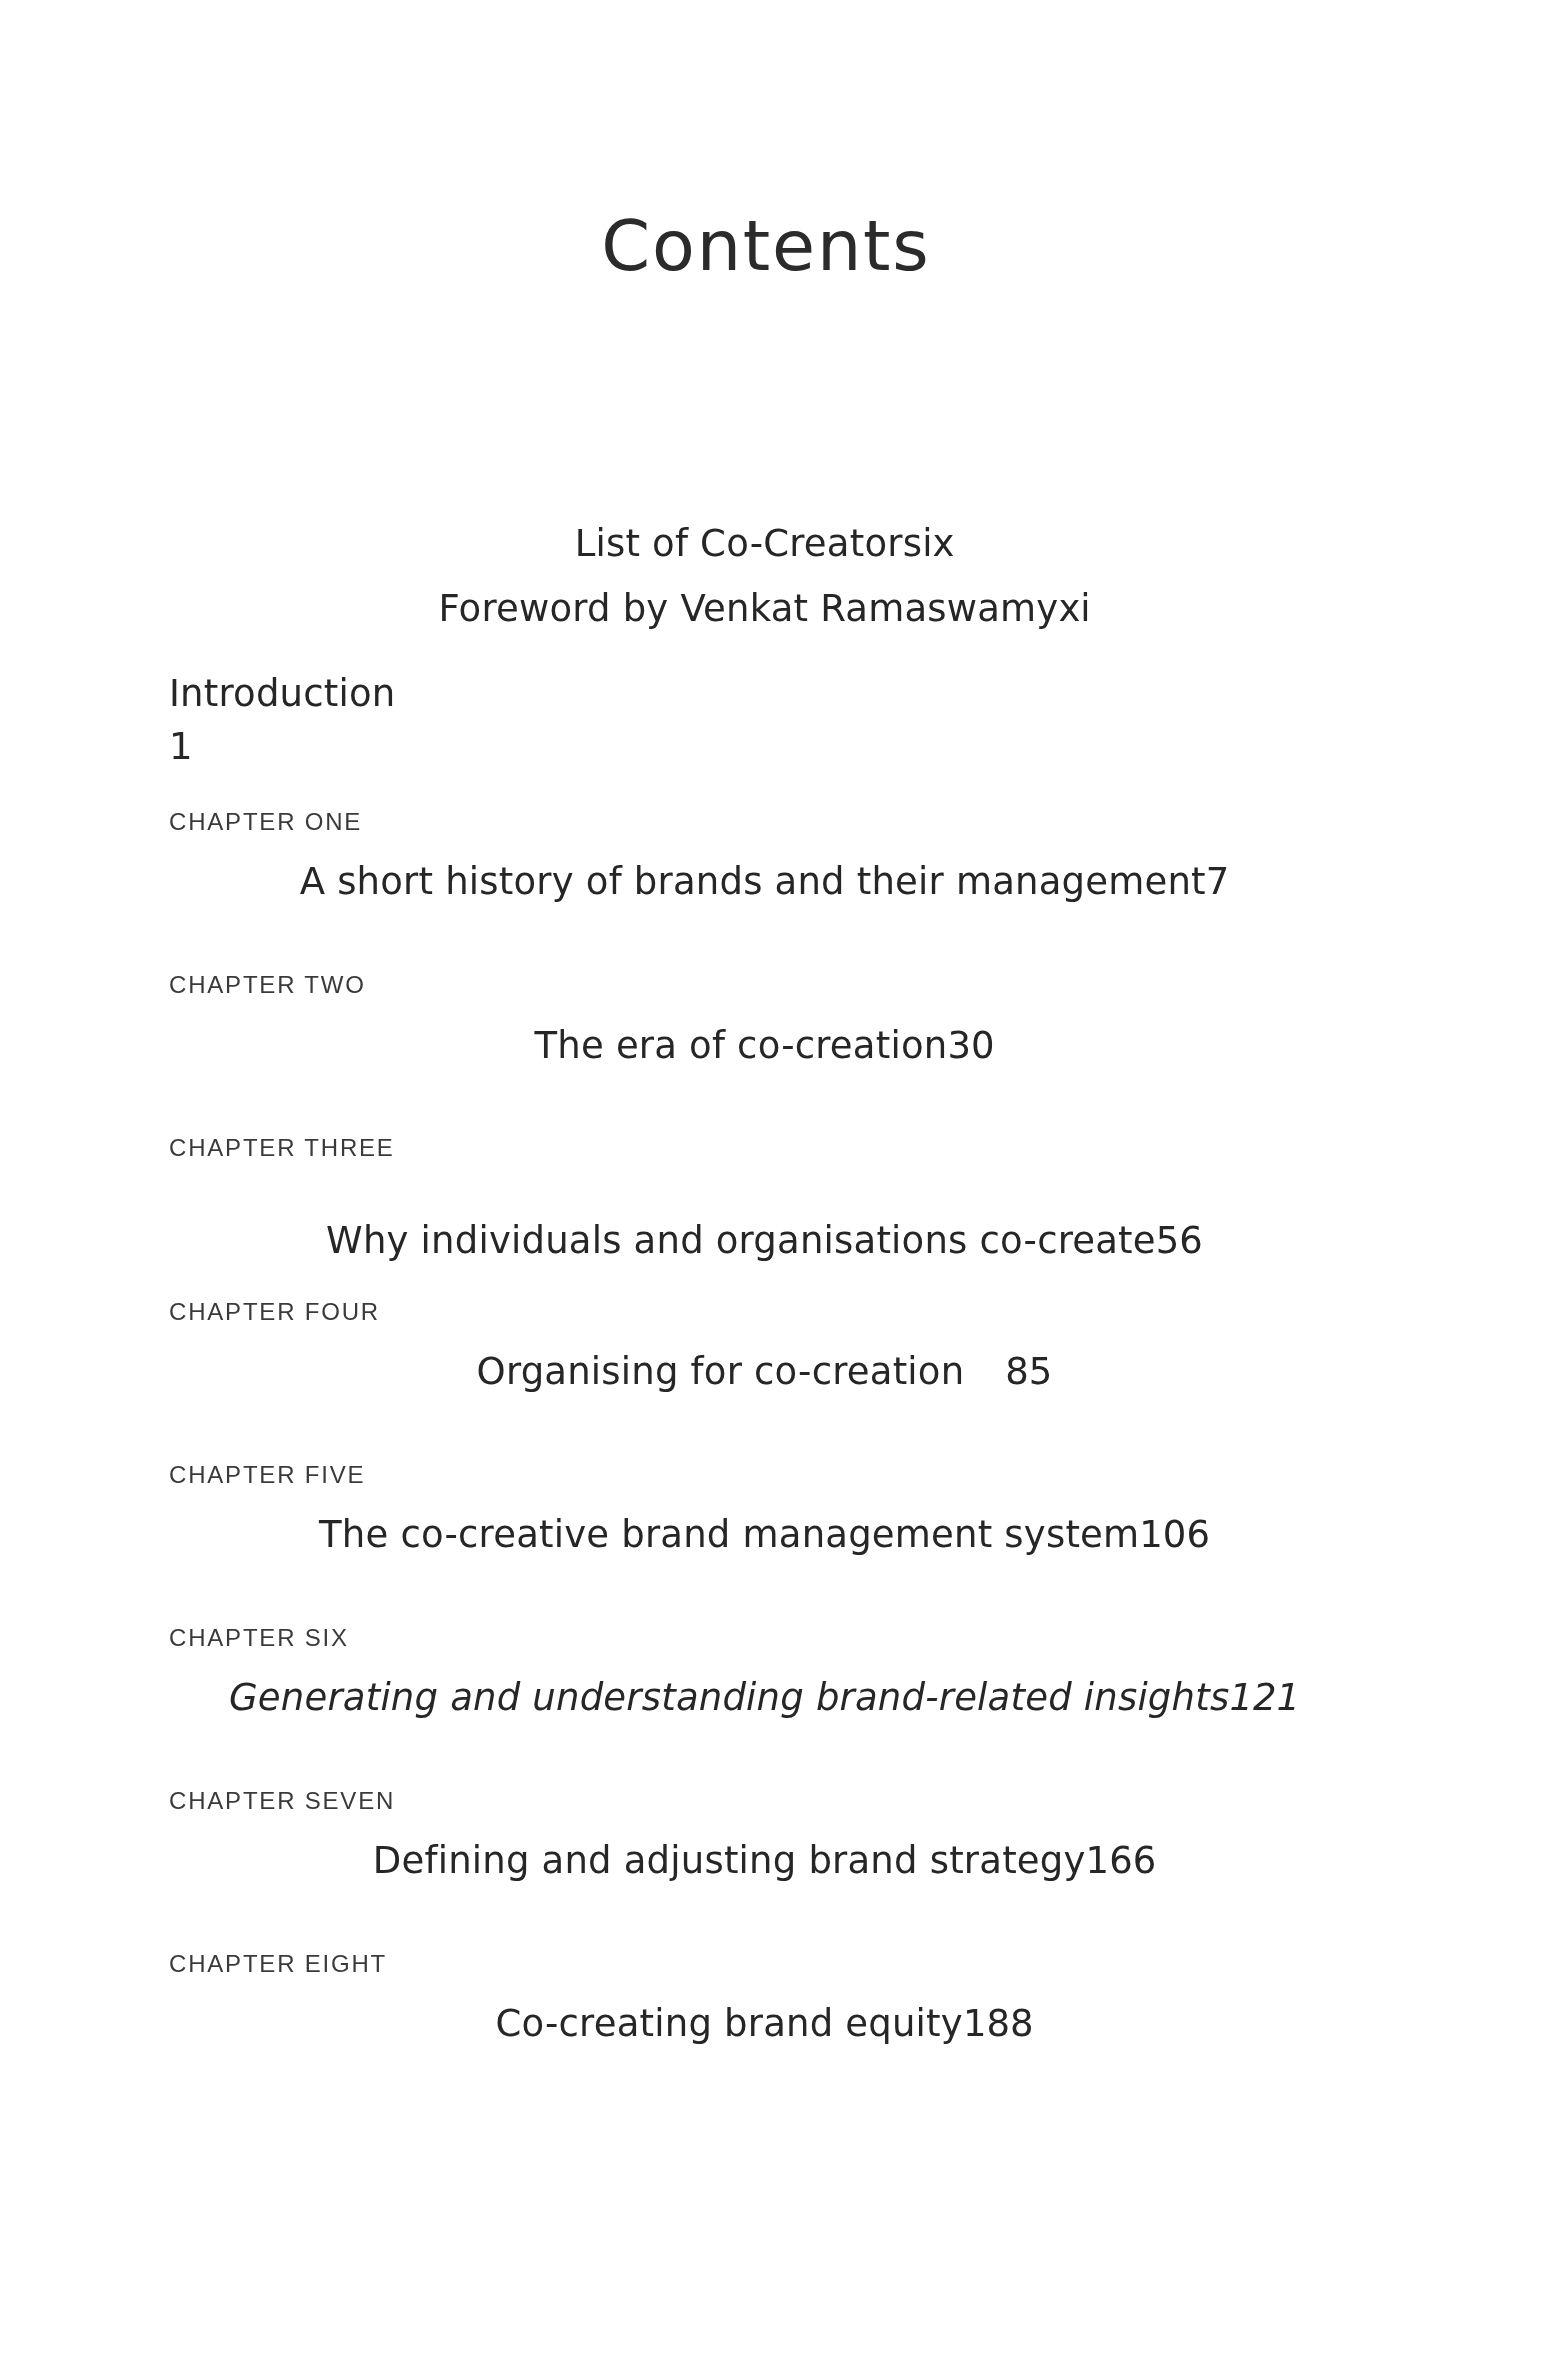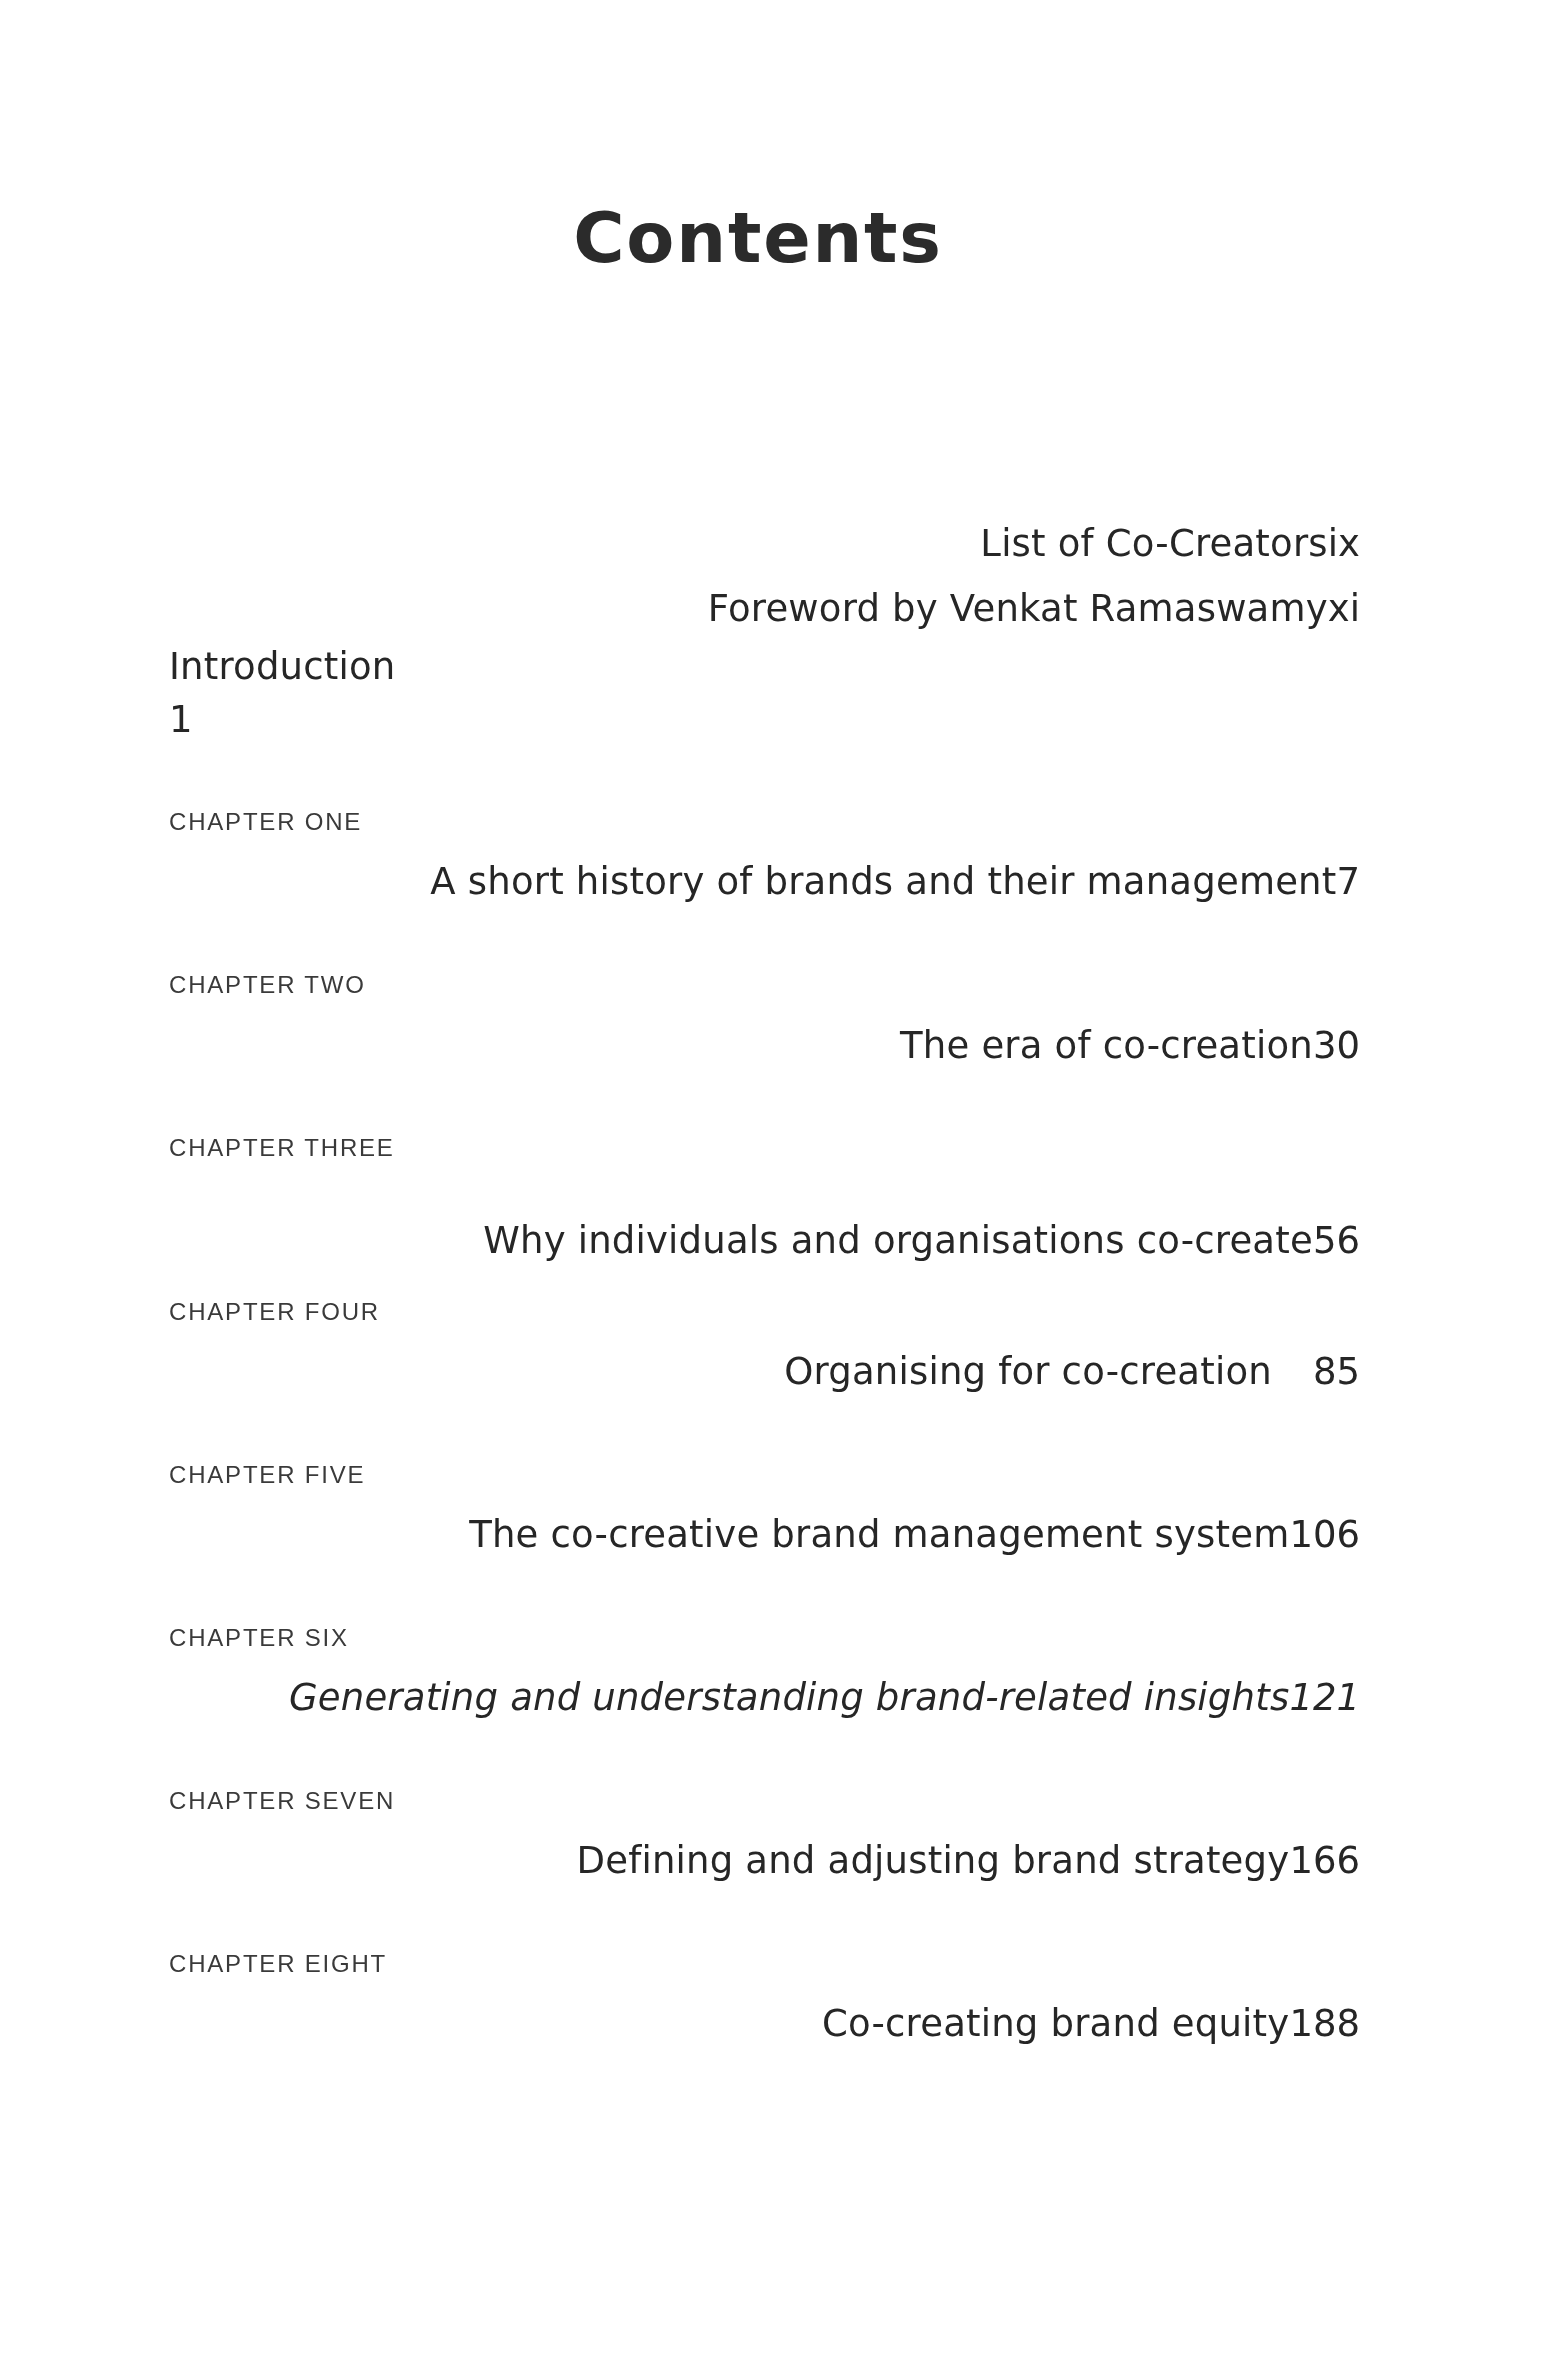--- a/index.html
+++ b/index.html
@@ -18,36 +18,36 @@
     .page-title {
       position: absolute;
       top: 194px;
       left: 0;
       width: 1516px;
       text-align: center;
       font-size: 70px;
       line-height: 89px;
       letter-spacing: 1.8px;
       color: #2b2b2b;
-      margin: 0;
-      font-weight: bold;
+      margin: 8px;
+      font-weight: normal;
     }
     .toc {
       position: absolute;
       left: 169px;
       width: 1191px;
       top: 0;
     }
     .row {
       position: absolute;
       left: 0;
       width: 1191px;
       height: 53px;
       display: flex;
-      justify-content: flex-end;
+      justify-content: center;
       align-items: baseline;
     }
     .entry-title {
       font-size: 37px;
       line-height: 53px;
       color: #262626;
       letter-spacing: 0.2px;
       white-space: nowrap;
     }
     .entry-page {

